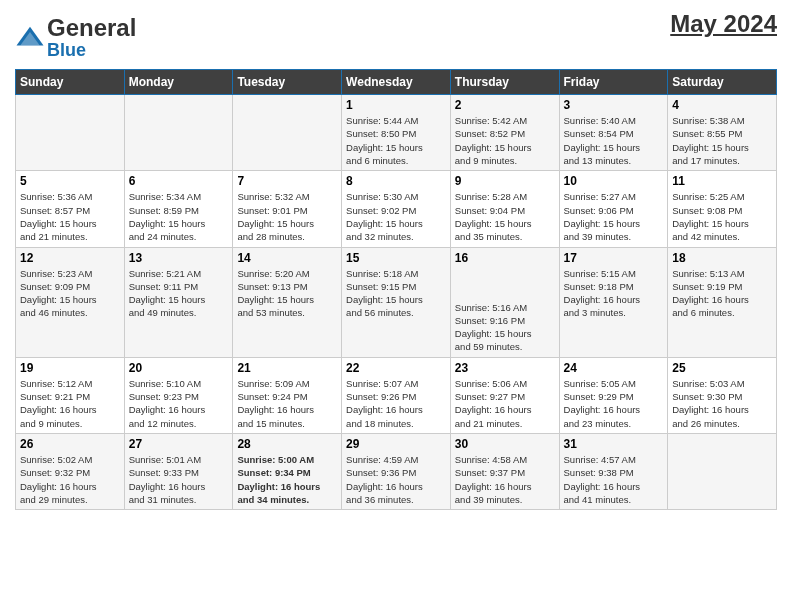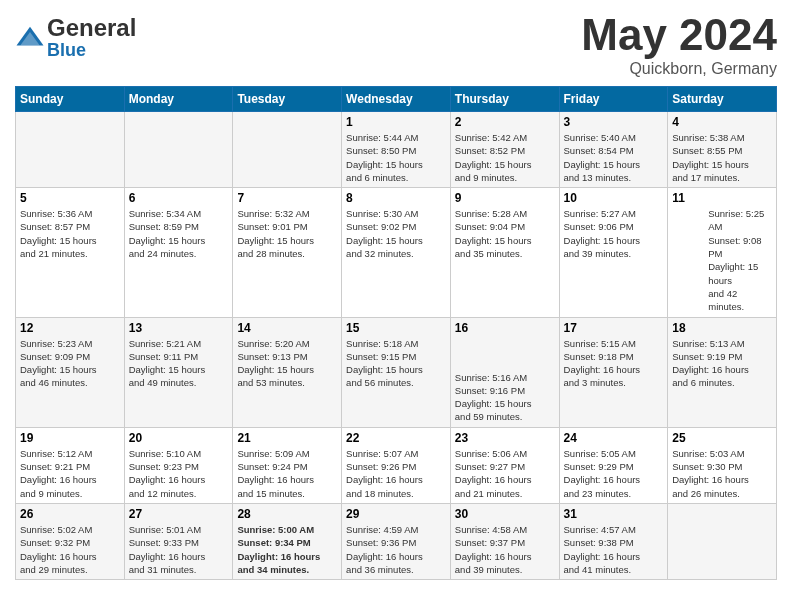--- a/index.html
+++ b/index.html
@@ -38,35 +38,36 @@
     }
     .logo-icon {
       width: 30px;
       height: 30px;
       margin-right: 2px;
     }
     .title-block {
       text-align: right;
     }
     .month-title {
-      font-size: 44px;
+      font-size: 24px;
       font-weight: bold;
       color: #333;
+      text-decoration: underline;
     }
     .location-title {
       font-size: 16px;
       color: #555;
     }
     table {
       width: 100%;
       border-collapse: collapse;
       font-size: 10px;
     }
     thead tr {
-      background-color: #0369a1;
+      background-color: #404040;
       color: #fff;
     }
     thead th {
       padding: 5px 4px;
       text-align: left;
       font-size: 12px;
       font-weight: bold;
       border: 1px solid #1a6faf;
     }
     tbody tr {
@@ -106,21 +107,20 @@
       <polygon points="20,5 38,30 2,30" fill="#1a6faf"></polygon>
       <polygon points="20,12 33,30 7,30" fill="#fff" opacity="0.3"></polygon>
     </svg>
     <div class="logo-text">
       <span class="logo-general">General</span>
       <span class="logo-blue">Blue</span>
     </div>
   </div>
   <div class="title-block">
     <div class="month-title">May 2024</div>
-    <div class="location-title">Quickborn, Germany</div>
   </div>
 </div>
 
 <table>
   <thead>
     <tr>
     <th>Sunday</th>
         <th>Monday</th>
         <th>Tuesday</th>
         <th>Wednesday</th>
@@ -201,21 +201,21 @@
         </td>
         <td>
           <span class="day-num">10</span>
           <div class="day-info" style="white-space: pre-line;">Sunrise: 5:27 AM
 Sunset: 9:06 PM
 Daylight: 15 hours
 and 39 minutes.</div>
         </td>
         <td>
           <span class="day-num">11</span>
-          <div class="day-info" style="white-space: pre-line; margin-left: 36px;">Sunrise: 5:25 AM
+          <div class="day-info" style="white-space: pre-line;">Sunrise: 5:25 AM
 Sunset: 9:08 PM
 Daylight: 15 hours
 and 42 minutes.</div>
         </td>
       </tr>
       <tr>
         <td>
           <span class="day-num">12</span>
           <div class="day-info" style="white-space: pre-line;">Sunrise: 5:23 AM
 Sunset: 9:09 PM

